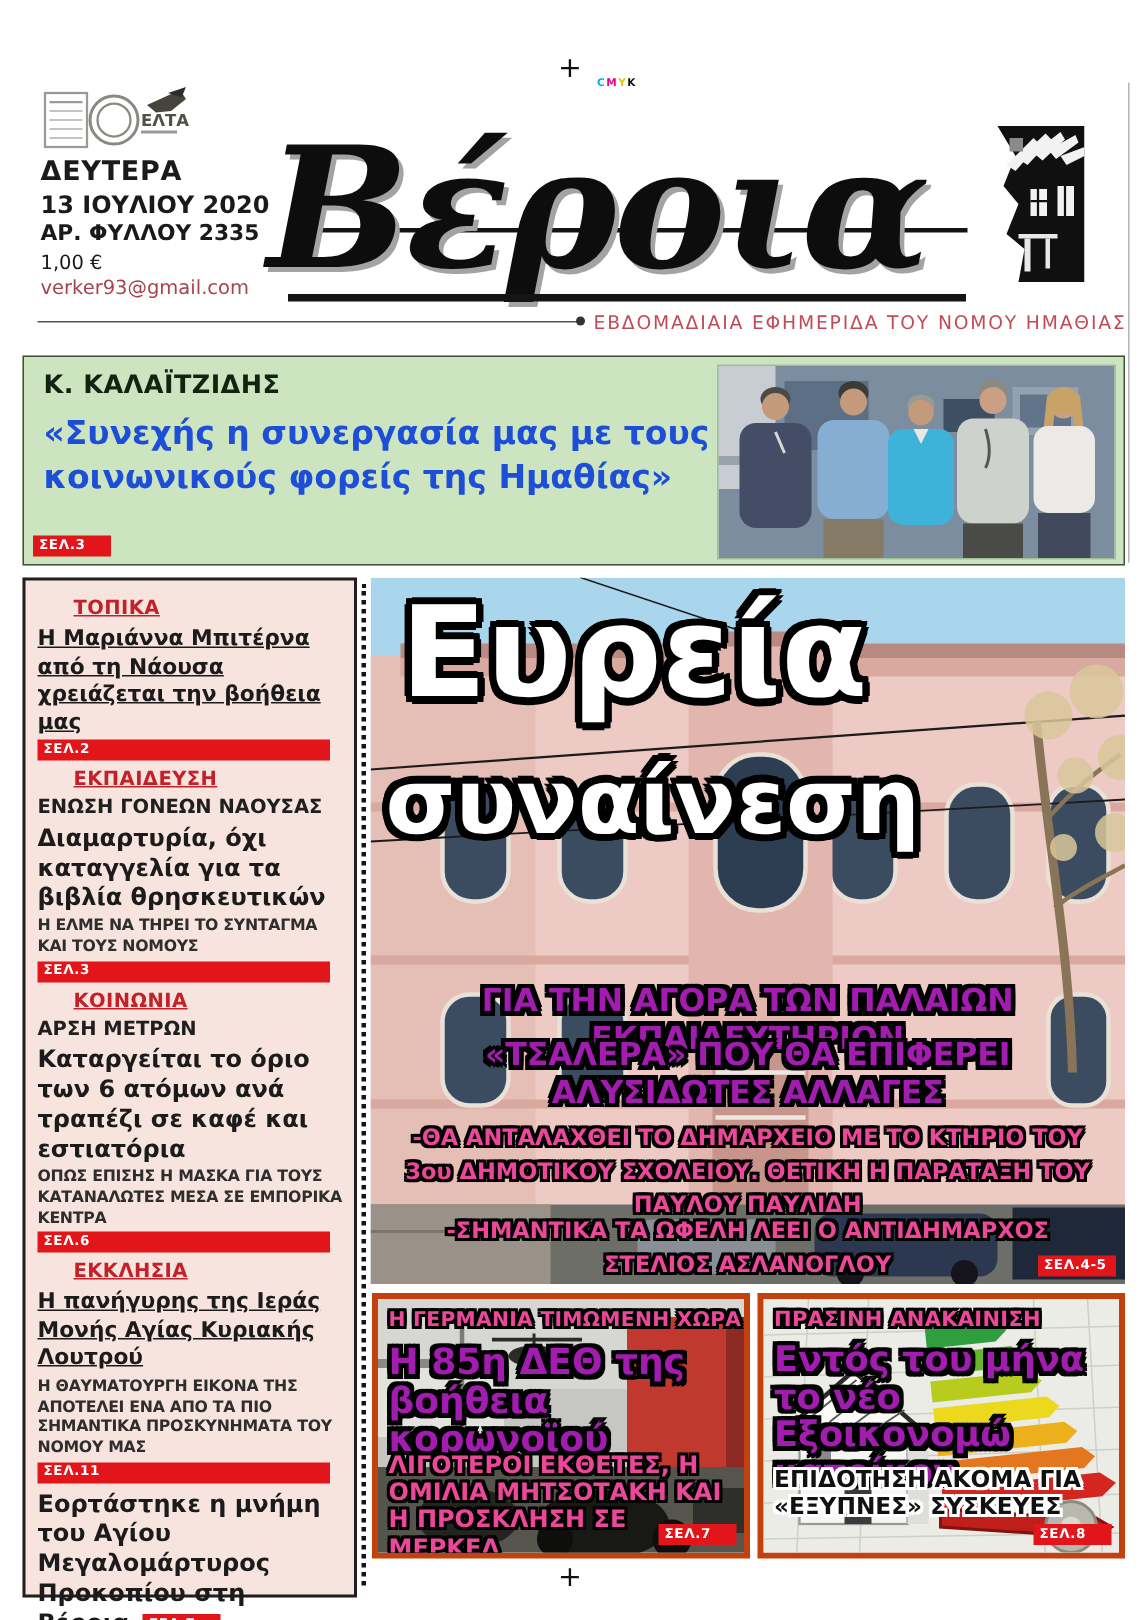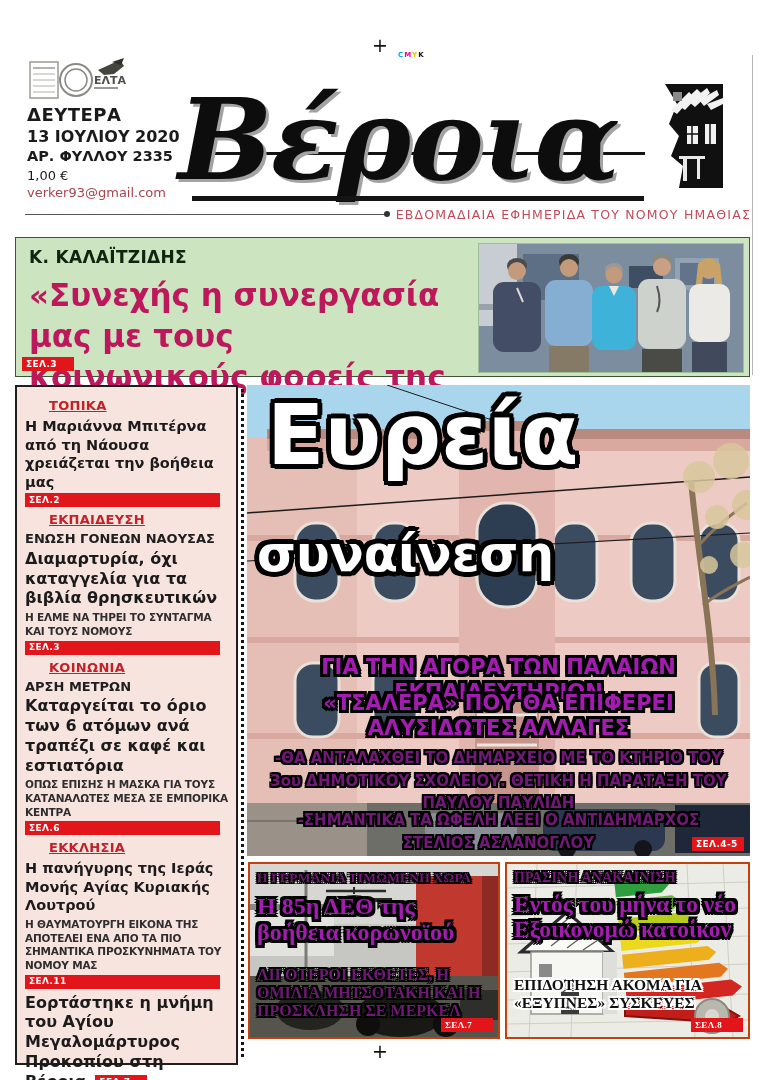--- a/index.html
+++ b/index.html
@@ -3,21 +3,21 @@
 <meta charset="utf-8">
 <style>
   html,body { margin:0; padding:0; background:#fff; }
   .page {
     position:relative; width:764px; height:1080px; overflow:hidden;
     background:#ffffff; font-family:"DejaVu Sans", sans-serif; color:#1a1a1a;
   }
   .abs { position:absolute; }
 
   
-  .ol2 { color:#701a75; text-shadow:
+  .ol2 { color:#ec4899; text-shadow:
     -2px 0 0 #000, 2px 0 0 #000, 0 -2px 0 #000, 0 2px 0 #000,
     -2px -2px 0 #000, 2px -2px 0 #000, -2px 2px 0 #000, 2px 2px 0 #000; }
   .ol3 { color:#a21caf; text-shadow:
     -3px 0 0 #000, 3px 0 0 #000, 0 -3px 0 #000, 0 3px 0 #000,
     -2px -2px 0 #000, 2px -2px 0 #000, -2px 2px 0 #000, 2px 2px 0 #000,
     -3px -3px 0 #000, 3px -3px 0 #000, -3px 3px 0 #000, 3px 3px 0 #000; }
   .ol5 { color:#fff; text-shadow:
     -5px 0 0 #000, 5px 0 0 #000, 0 -5px 0 #000, 0 5px 0 #000,
     -4px -3px 0 #000, 4px -3px 0 #000, -4px 3px 0 #000, 4px 3px 0 #000,
     -3px -4px 0 #000, 3px -4px 0 #000, -3px 4px 0 #000, 3px 4px 0 #000,
@@ -54,50 +54,50 @@
   
   .badge {
     display:inline-block; background:#e2151b; color:#fff;
     font-size:9px; font-weight:700; line-height:1; letter-spacing:.4px;
     padding:2.5px 4px; min-width:52px; box-sizing:border-box; text-align:left;
   }
 
   
   .top-story { background:#cde4c0; border:1.5px solid #3c5534; box-sizing:border-box; }
   .ts-kicker { font-size:17px; font-weight:700; color:#10240f; letter-spacing:.3px; }
-  .ts-headline { font-size:31px; font-weight:700; color:#be185d; line-height:1.32; }
+  .ts-headline { font-size:22px; font-weight:700; color:#1d4ed8; line-height:1.32; }
   .ts-photo { border:1px solid #9fbf97; }
 
   
   .sidebar {
     background:#f8e4df; border:2px solid #1f1f1f; box-sizing:border-box;
     padding:6px 8px 4px 8px;
   }
   .sb-label { font-size:13px; font-weight:700; color:#c32028; text-decoration:underline;
     letter-spacing:.3px; margin:5px 0 4px 24px; }
   .sb-kicker { font-size:13px; font-weight:700; color:#1f1f1f; margin:1px 0 2px 0; line-height:1.2; }
   .sb-title-lg { font-size:16px; font-weight:700; color:#1b1b1b; line-height:1.24; }
-  .sb-title-md { font-size:14.5px; font-weight:600; color:#1b1b1b; line-height:1.28; }
+  .sb-title-md { font-size:14.5px; font-weight:600; color:#1b1b1b; line-height:1.28;text-decoration:underline; }
   .sb-sub { font-size:10.5px; font-weight:700; color:#2e2e2e; line-height:1.3; margin-top:3px; letter-spacing:-.2px; }
   .sb-badge { display:block; margin:2px 8px 2px auto; }
   .badge-inline { vertical-align:2px; margin-left:4px; }
 
   
   .v-dotted { width:0; border-left:3px dotted #141414; }
 
   
   .main-story { overflow:hidden; }
   .ms-h { font-weight:700; white-space:nowrap; line-height:1; }
   .ms-h1 { font-size:84px; }
-  .ms-h2 { font-size:50px;margin-top:24px; }
+  .ms-h2 { font-size:60px; }
   .ms-sub { width:100%; text-align:center; font-size:21px; font-weight:800; line-height:1.2; }
   .ms-bullet { left:4%; width:92%; text-align:center; font-size:15px; font-weight:700; line-height:1.5; }
 
   
-  .bottom-box { border:2px solid #c2410c; box-sizing:border-box; overflow:hidden;font-family:Liberation Serif, serif; }
+  .bottom-box { border:4px solid #c2410c; box-sizing:border-box; overflow:hidden; }
   .bb-kicker { font-size:13.5px; font-weight:800; letter-spacing:.2px; }
   .bb-headline { font-weight:800; line-height:1.07; }
   .bb-sub { font-weight:800; line-height:1.14; }
 </style>
 </head>
 <body>
 
 <div class="page">
 
   <div class="abs reg" style="left:372px; top:36px;">+</div>

